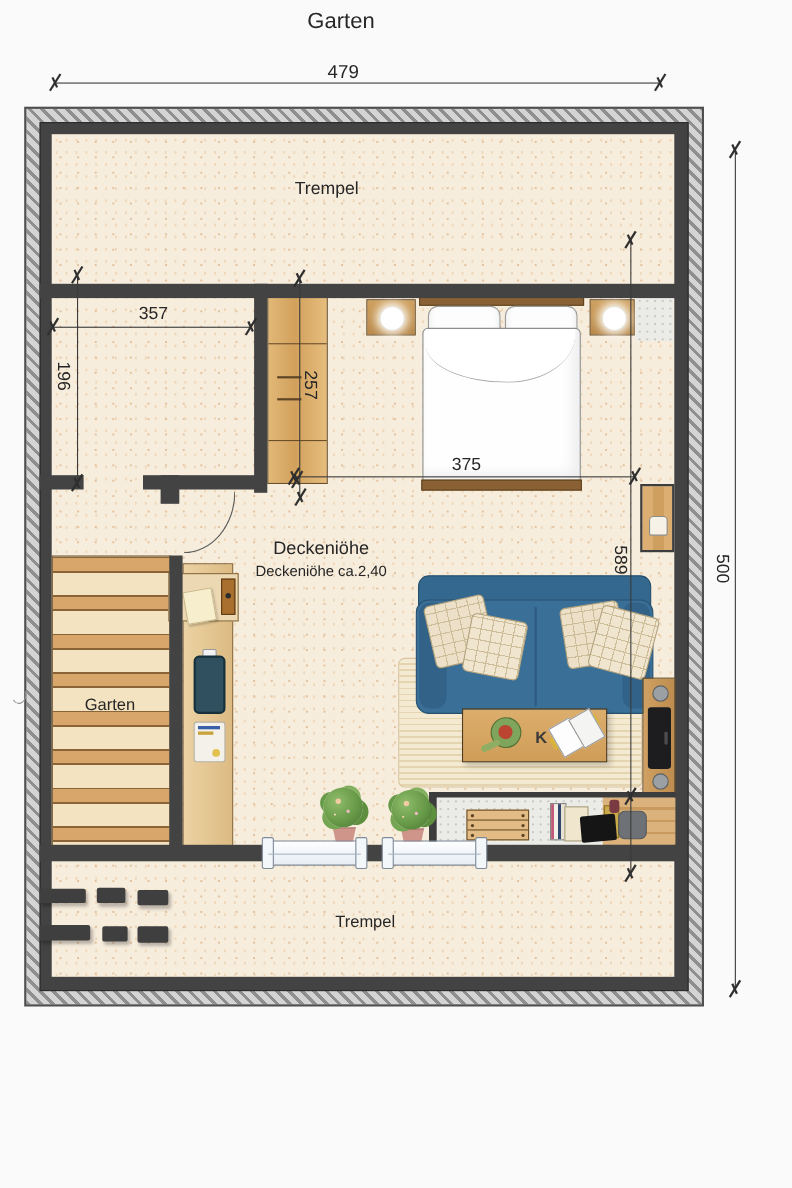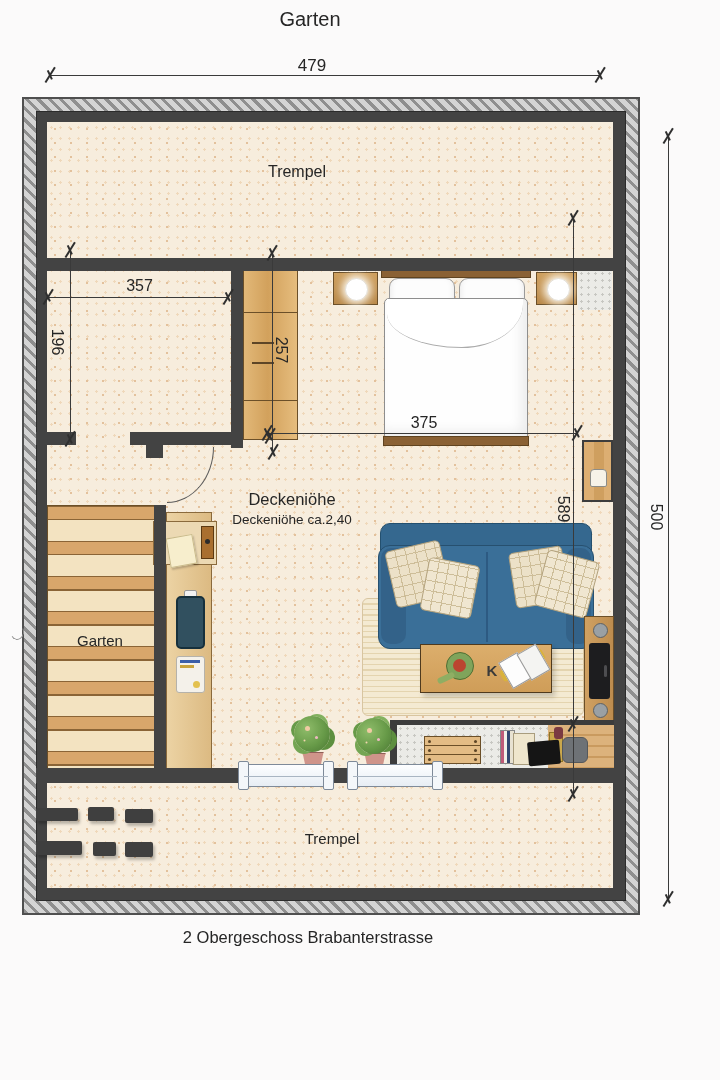--- a/index.html
+++ b/index.html
@@ -223,15 +223,14 @@
   <div class="dash" style="left:93px;top:842px;width:23px;height:14px;"></div>
   <div class="dash" style="left:125px;top:842px;width:28px;height:15px;"></div>
 
   <div class="dline dimz" style="left:668px;top:136px;width:1.2px;height:763px;"></div>
   <div class="tick" style="left:668px;top:136px;"></div>
     <div class="tick" style="left:668px;top:899px;"></div>
   <div class="lbl dimz vlabel" style="left:636px;top:508px;width:40px;font-size:16px;">500</div>
 
   <div class="abs" style="left:11px;top:625px;width:11px;height:13px;border:1.3px solid #939393;border-radius:50%;border-left-color:transparent;border-top-color:transparent;transform:rotate(15deg);"></div>
 
-  <div class="lbl" style="left:108px;top:928px;width:400px;font-size:16.5px;">2 Obergeschoss Brabanterstrasse</div>
 
 </div>
 
 </body></html>

